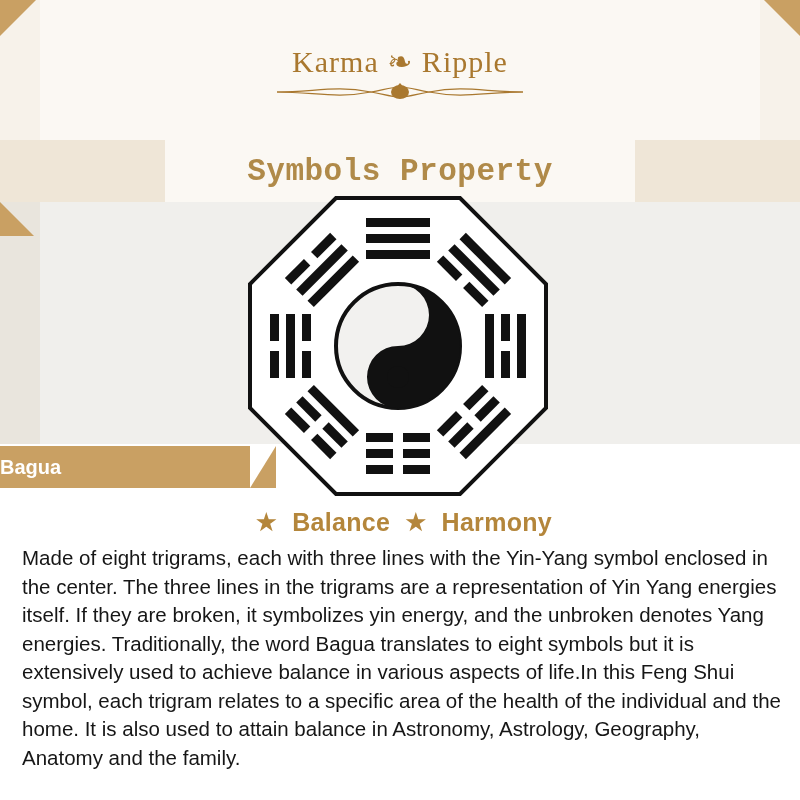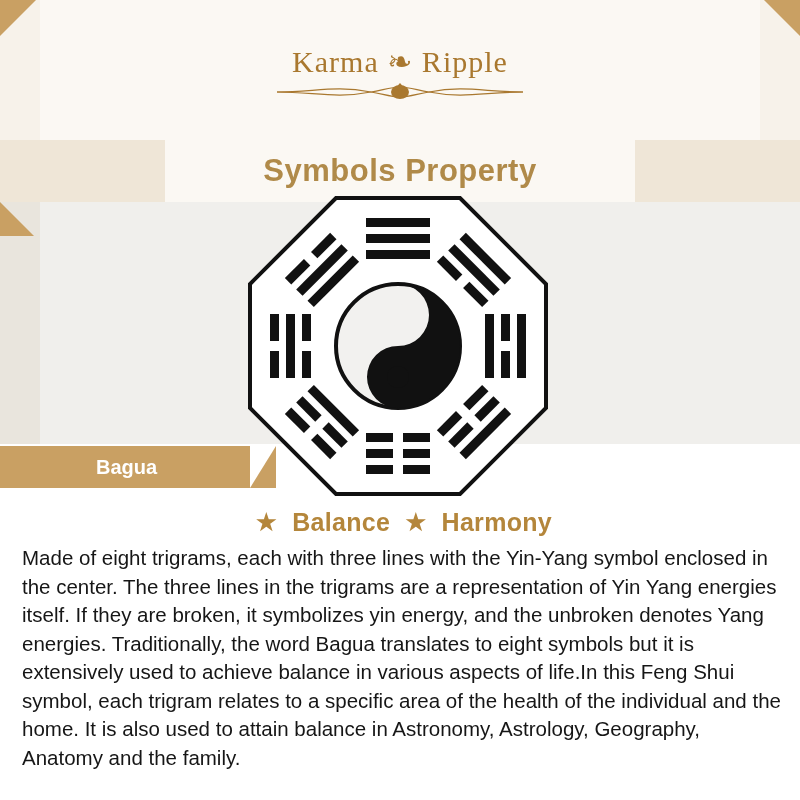--- a/index.html
+++ b/index.html
@@ -93,21 +93,21 @@
     top: 140px;
     left: 165px;
     width: 470px;
     height: 62px;
     background: #fbf8f3;
     display: flex;
     align-items: center;
     justify-content: center;
   }
   .title-text {
-    font-family: Liberation Sans, sans-serif;
+    font-family: Liberation Mono, monospace;
     font-weight: bold;
     font-size: 31px;
     color: #b08a49;
     letter-spacing: 0.5px;
   }
 
   
   .mid-band {
     position: absolute;
     top: 202px; left: 0;
@@ -168,21 +168,20 @@
   }
   .ribbon-label {
     position: absolute;
     top: 446px;
     left: 0;
     width: 250px;
     height: 42px;
     display: flex;
     align-items: center;
     z-index: 7;
-    padding-left: 96px;
     box-sizing: border-box;
     color: #ffffff;
     font-weight: bold;
     font-size: 20px;
     font-family: "Liberation Sans", sans-serif;
   }
 
   
   .body-area {
     position: absolute;

